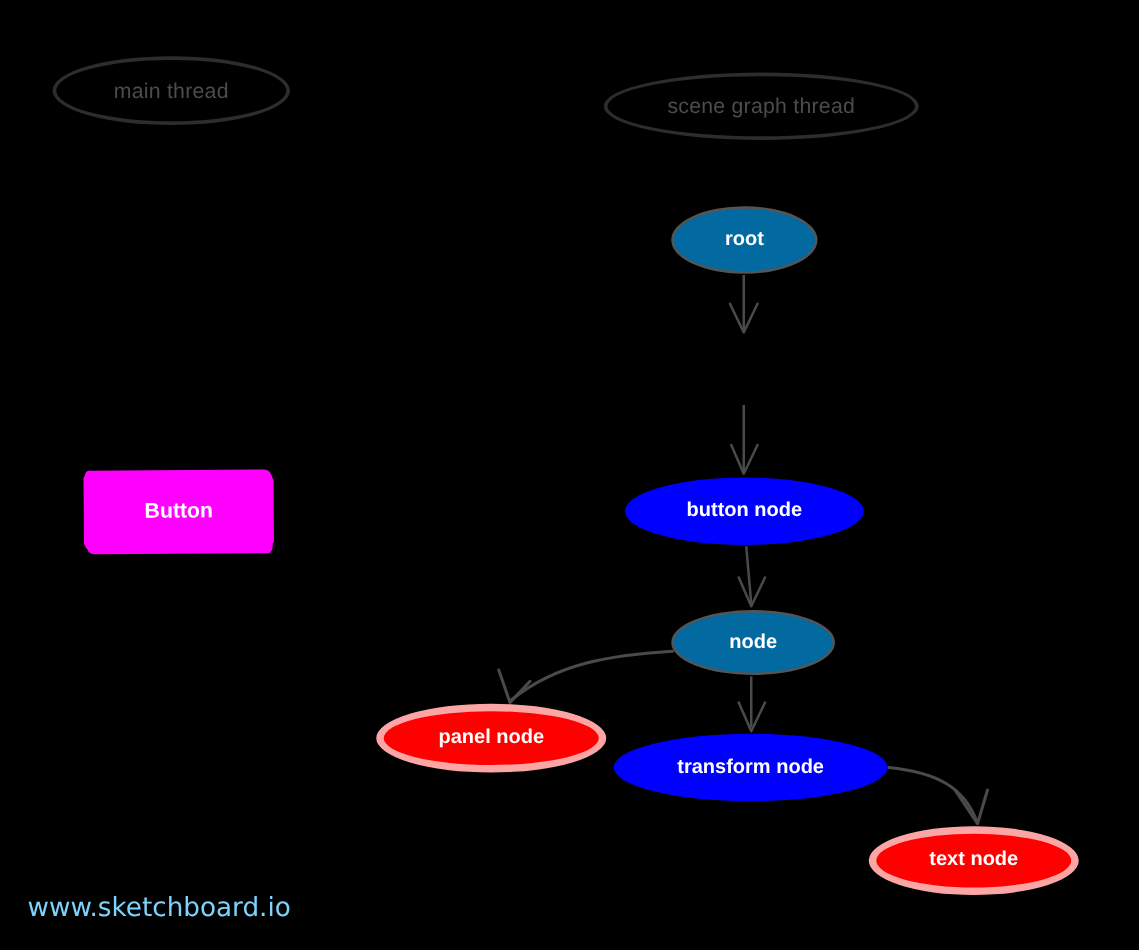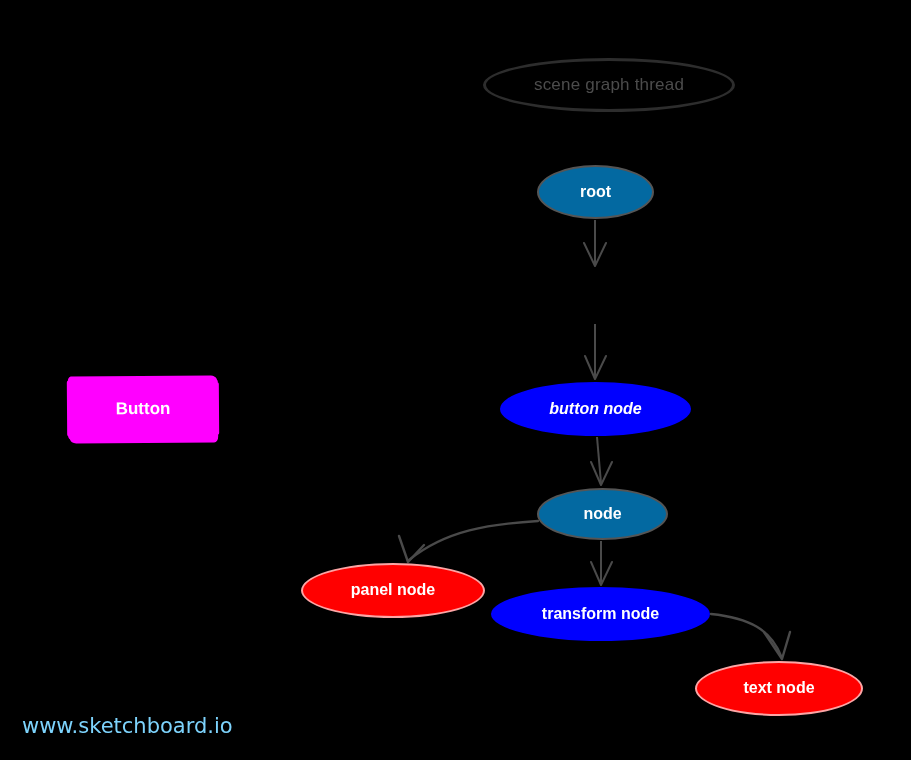--- a/index.html
+++ b/index.html
@@ -51,21 +51,21 @@
   }
 
   
   .filled {
     color: #ffffff;
     font-size: 16px;
     font-weight: bold;
   }
   .fill-gray  { background: #0369a1; border: 2px solid #555555; }
   .fill-blue  { background: #0000ff; border: 2px solid #0000ff; }
-  .fill-red   { background: #ff0000; border: 2px solid #fca5a5; }
+  .fill-red   { background: #ff0000; border: 6px solid #fca5a5; }
 
   
   .sketch-rect {
     background: #ff00ff;
     color: #ffffff;
     font-size: 17px;
     font-weight: bold;
     border-radius: 3px 5px 4px 6px / 5px 3px 6px 4px;
     box-shadow: 1px 2px 0 0 #ff00ff, -1px -1px 0 0 #ff00ff;
     transform: rotate(-0.4deg);
@@ -130,35 +130,38 @@
       <path d="M 601 541 L 601 582" stroke="#4a4a4a" stroke-width="2" fill="none"></path>
       <path d="M 591 562 L 601 585 L 612 562" stroke="#4a4a4a" stroke-width="2" fill="none" stroke-linecap="round" stroke-linejoin="round"></path>
     </g>
 
     <g>
       <path d="M 711 614 C 750 618 771 630 781 656" stroke="#4a4a4a" stroke-width="2.4" fill="none" stroke-linecap="round"></path>
       <path d="M 764 632 L 782 659 L 790 632" stroke="#4a4a4a" stroke-width="2.4" fill="none" stroke-linecap="round" stroke-linejoin="round"></path>
     </g>
   </svg>
 
+  <div class="node ellipse lane" style="left:42px; top:45px; width:190px; height:55px;">
+    <span class="node-label">main thread</span>
+  </div>
 
   <div class="node ellipse lane" style="left:483px; top:58px; width:252px; height:54px;">
     <span class="node-label">scene graph thread</span>
   </div>
 
   <div class="node ellipse filled fill-gray" style="left:537px; top:165px; width:117px; height:54px;">
     <span class="node-label">root</span>
   </div>
 
 
   <div class="node sketch-rect" style="left:69px; top:377px; width:148px; height:64px;">
     <span class="node-label">Button</span>
   </div>
 
-  <div class="node ellipse filled fill-blue" style="left:500px; top:382px; width:191px; height:54px;font-style:italic;">
+  <div class="node ellipse filled fill-blue" style="left:500px; top:382px; width:191px; height:54px;">
     <span class="node-label">button node</span>
   </div>
 
   <div class="node ellipse filled fill-gray" style="left:537px; top:488px; width:131px; height:52px;">
     <span class="node-label">node</span>
   </div>
 
   <div class="node ellipse filled fill-red" style="left:301px; top:563px; width:184px; height:55px;">
     <span class="node-label">panel node</span>
   </div>

